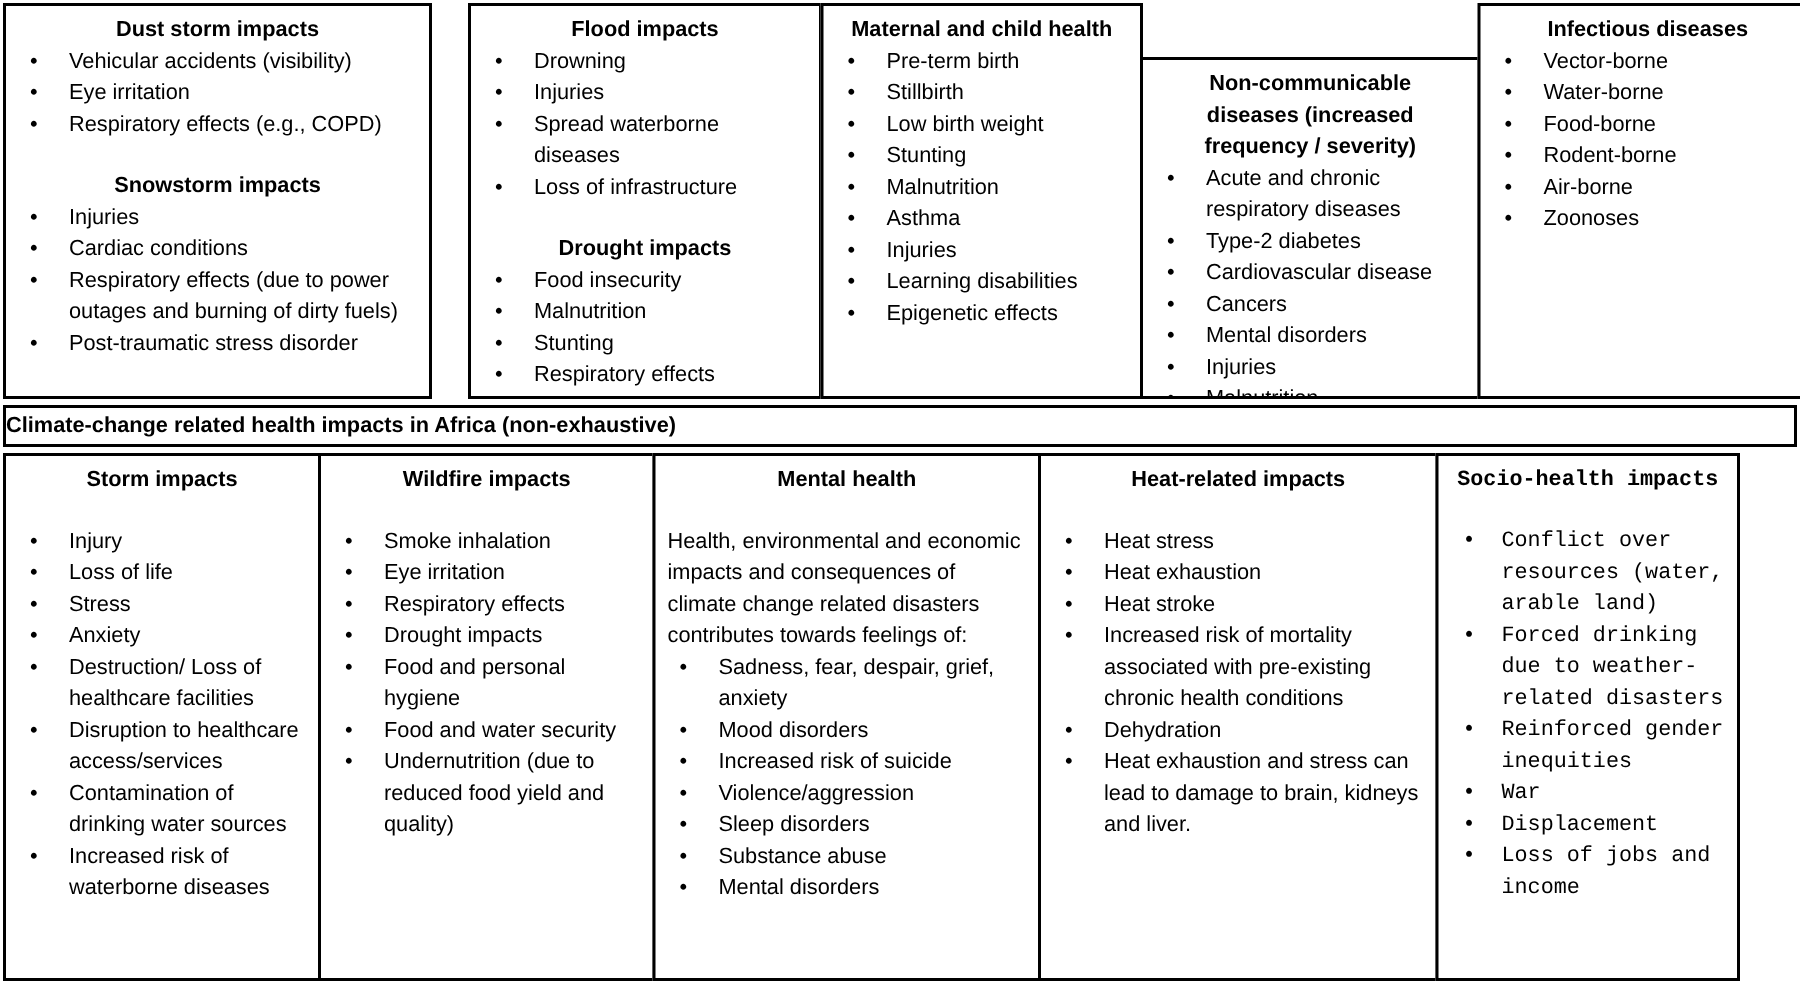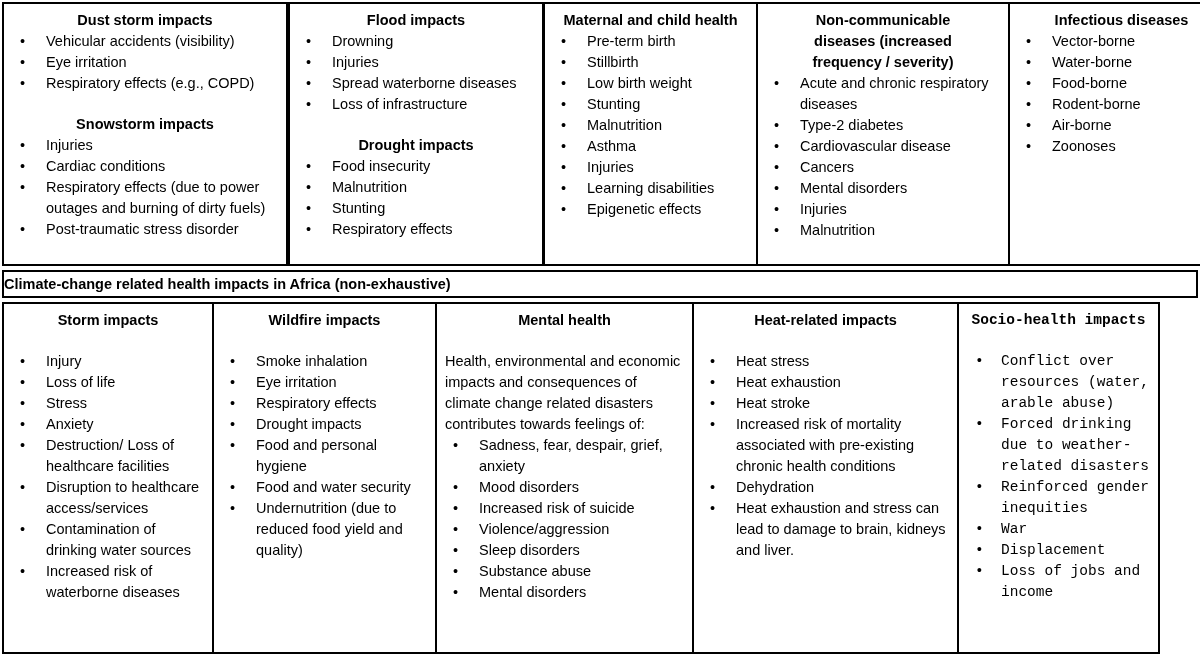--- a/index.html
+++ b/index.html
@@ -106,21 +106,21 @@
         <div class="section">
           <h3>Snowstorm impacts</h3>
           <ul>
             <li>Injuries</li>
             <li>Cardiac conditions</li>
             <li>Respiratory effects (due to power outages and burning of dirty fuels)</li>
             <li>Post-traumatic stress disorder</li>
           </ul>
         </div>
       </div>
-      <div class="box" style="width: 256px; margin-left: 0;">
+      <div class="box" style="width: 236px; margin-left: 24px;">
         <div class="section">
           <h3>Flood impacts</h3>
           <ul>
             <li>Drowning</li>
             <li>Injuries</li>
             <li>Spread waterborne diseases</li>
             <li>Loss of infrastructure</li>
           </ul>
         </div>
         <div class="section">
@@ -142,21 +142,21 @@
             <li>Low birth weight</li>
             <li>Stunting</li>
             <li>Malnutrition</li>
             <li>Asthma</li>
             <li>Injuries</li>
             <li>Learning disabilities</li>
             <li>Epigenetic effects</li>
           </ul>
         </div>
       </div>
-      <div class="box" style="width: 254px; margin-left: -2px;">
+      <div class="box" style="width: 227px; margin-left: -2px; margin-top: 36px;">
         <div class="section">
           <h3>Non-communicable diseases (increased frequency / severity)</h3>
           <ul>
             <li>Acute and chronic respiratory diseases</li>
             <li>Type-2 diabetes</li>
             <li>Cardiovascular disease</li>
             <li>Cancers</li>
             <li>Mental disorders</li>
             <li>Injuries</li>
             <li>Malnutrition</li>
@@ -226,21 +226,21 @@
           <li>Heat exhaustion</li>
           <li>Heat stroke</li>
           <li>Increased risk of mortality associated with pre-existing chronic health conditions</li>
           <li>Dehydration</li>
           <li>Heat exhaustion and stress can lead to damage to brain, kidneys and liver.</li>
         </ul>
       </div>
       <div class="box" style="width: 203px; margin-left: -2px; font-family: Liberation Mono, monospace;">
         <h3>Socio-health impacts</h3>
         <ul>
-          <li>Conflict over resources (water, arable abuse)</li>
+          <li>Conflict over resources (water, arable land)</li>
           <li>Forced drinking due to weather-related disasters</li>
           <li>Reinforced gender inequities</li>
           <li>War</li>
           <li>Displacement</li>
           <li>Loss of jobs and income</li>
         </ul>
       </div>
     </div>
 </div>
 

